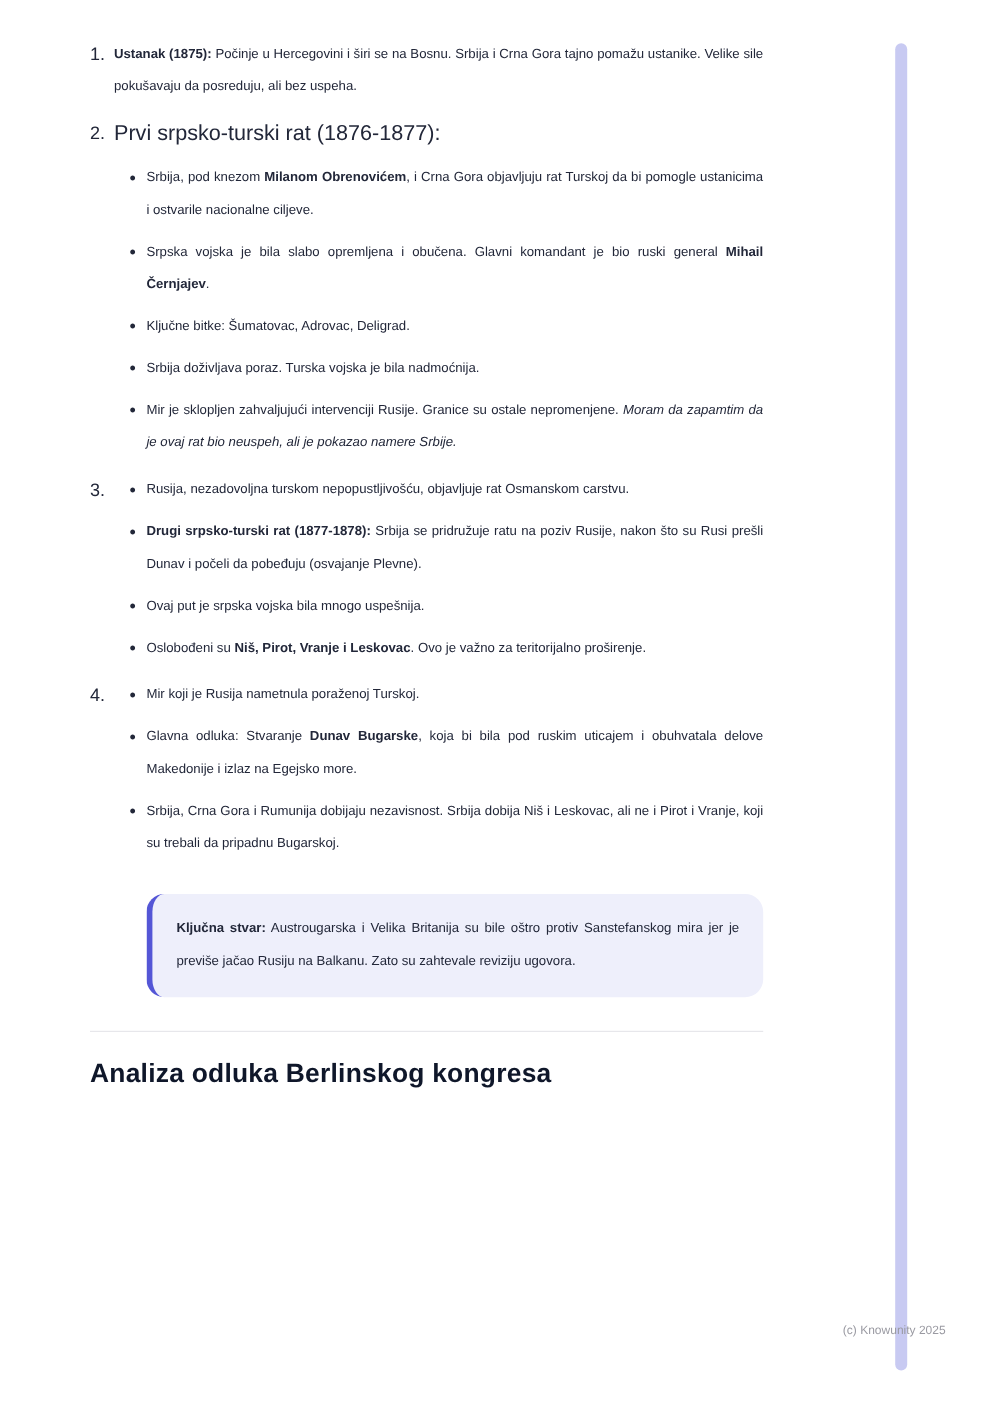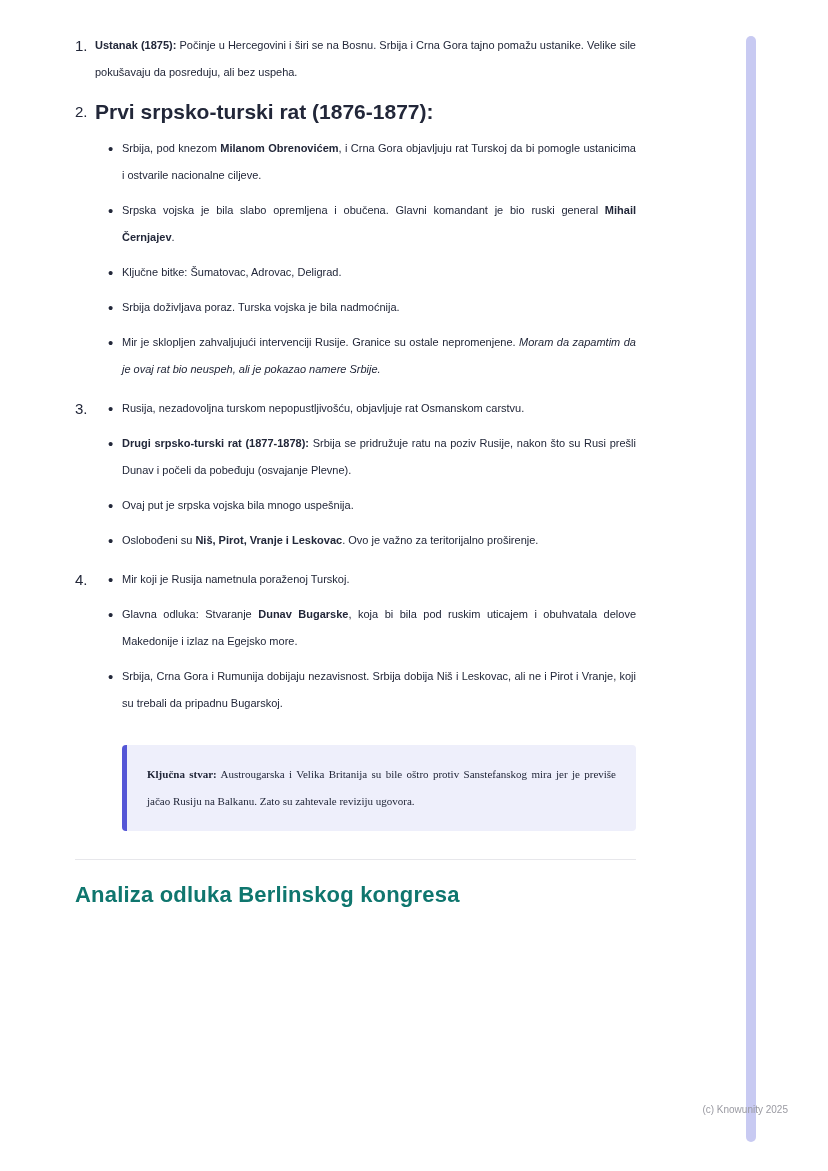--- a/index.html
+++ b/index.html
@@ -26,48 +26,47 @@
   }
   .item-body { flex: 1; min-width: 0; }
   .para {
     margin: 0;
     font-size: 11px;
     line-height: 27px;
     text-align: justify;
   }
   .item-title {
     margin: 0 0 10px 0;
-    font-size: 21px;
+    font-size: 18px;
     line-height: 27px;
-    font-weight: 700;
+    font-weight: 400;
   }
   .bullet { display: flex; align-items: flex-start; padding-left: 13px; margin-bottom: 8px; }
   .bullet:last-child { margin-bottom: 0; }
   .dot { flex: 0 0 14px; font-size: 15px; line-height: 27px; }
   strong { font-weight: 700; }
   em { font-style: italic; }
   .callout {
     margin: 28px 0 0 47px;
     background: #eeeffb;
     border-left: 5px solid #5456d6;
-    border-radius: 4px;
+    border-radius: 15px;
     padding: 16px 20px;
-    font-family: Liberation Serif, serif;
   }
   .divider {
     border: none;
     border-top: 1px solid #e7e7eb;
     margin: 28px 0 0 0;
   }
   .footer-heading {
     margin: 22px 0 0 0;
     font-size: 22px;
     line-height: 26px;
     font-weight: 700;
-    color: #0f766e;
+    color: #0f172a;
     letter-spacing: 0.2px;
   }
   .watermark {
     position: absolute;
     top: 1104px;
     right: 40px;
     font-size: 10px;
     color: #9a9aa2;
     z-index: 2;
   }

